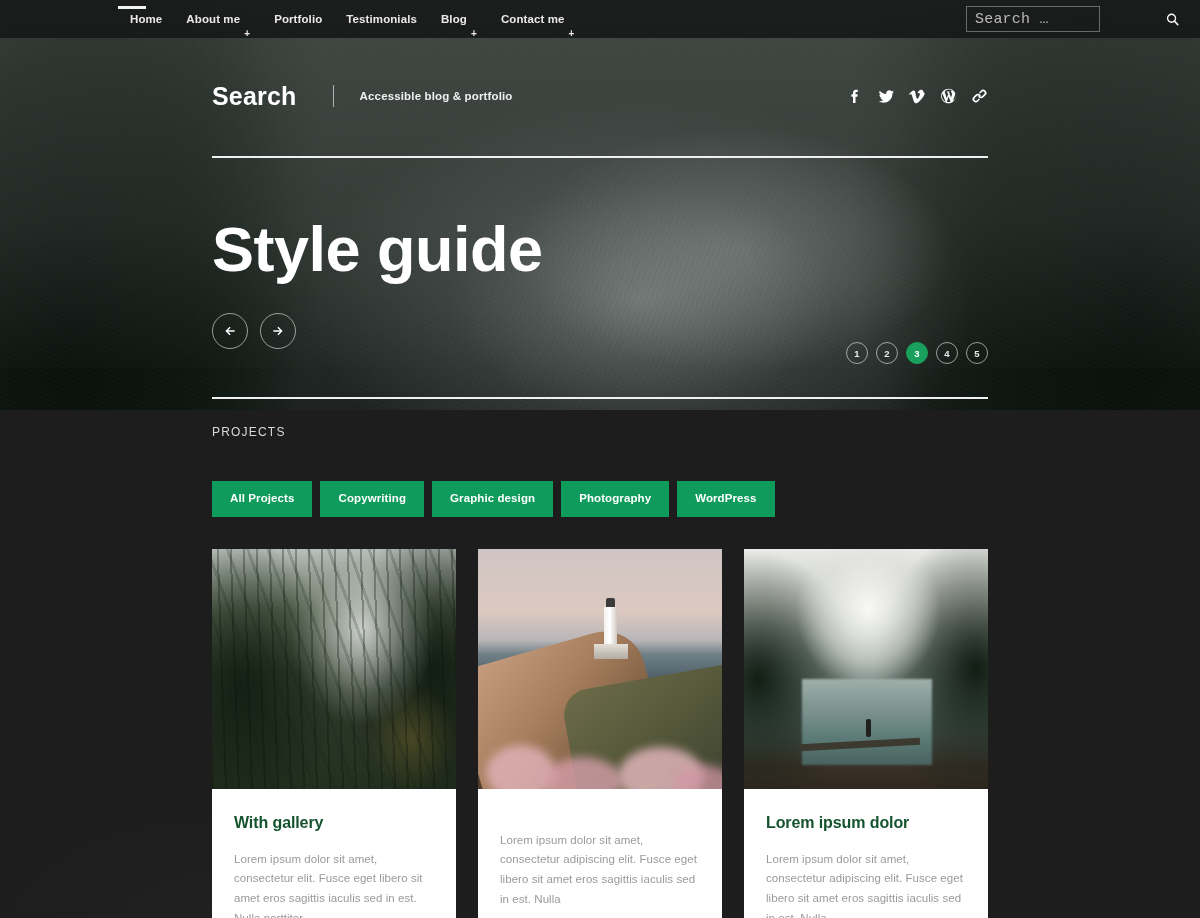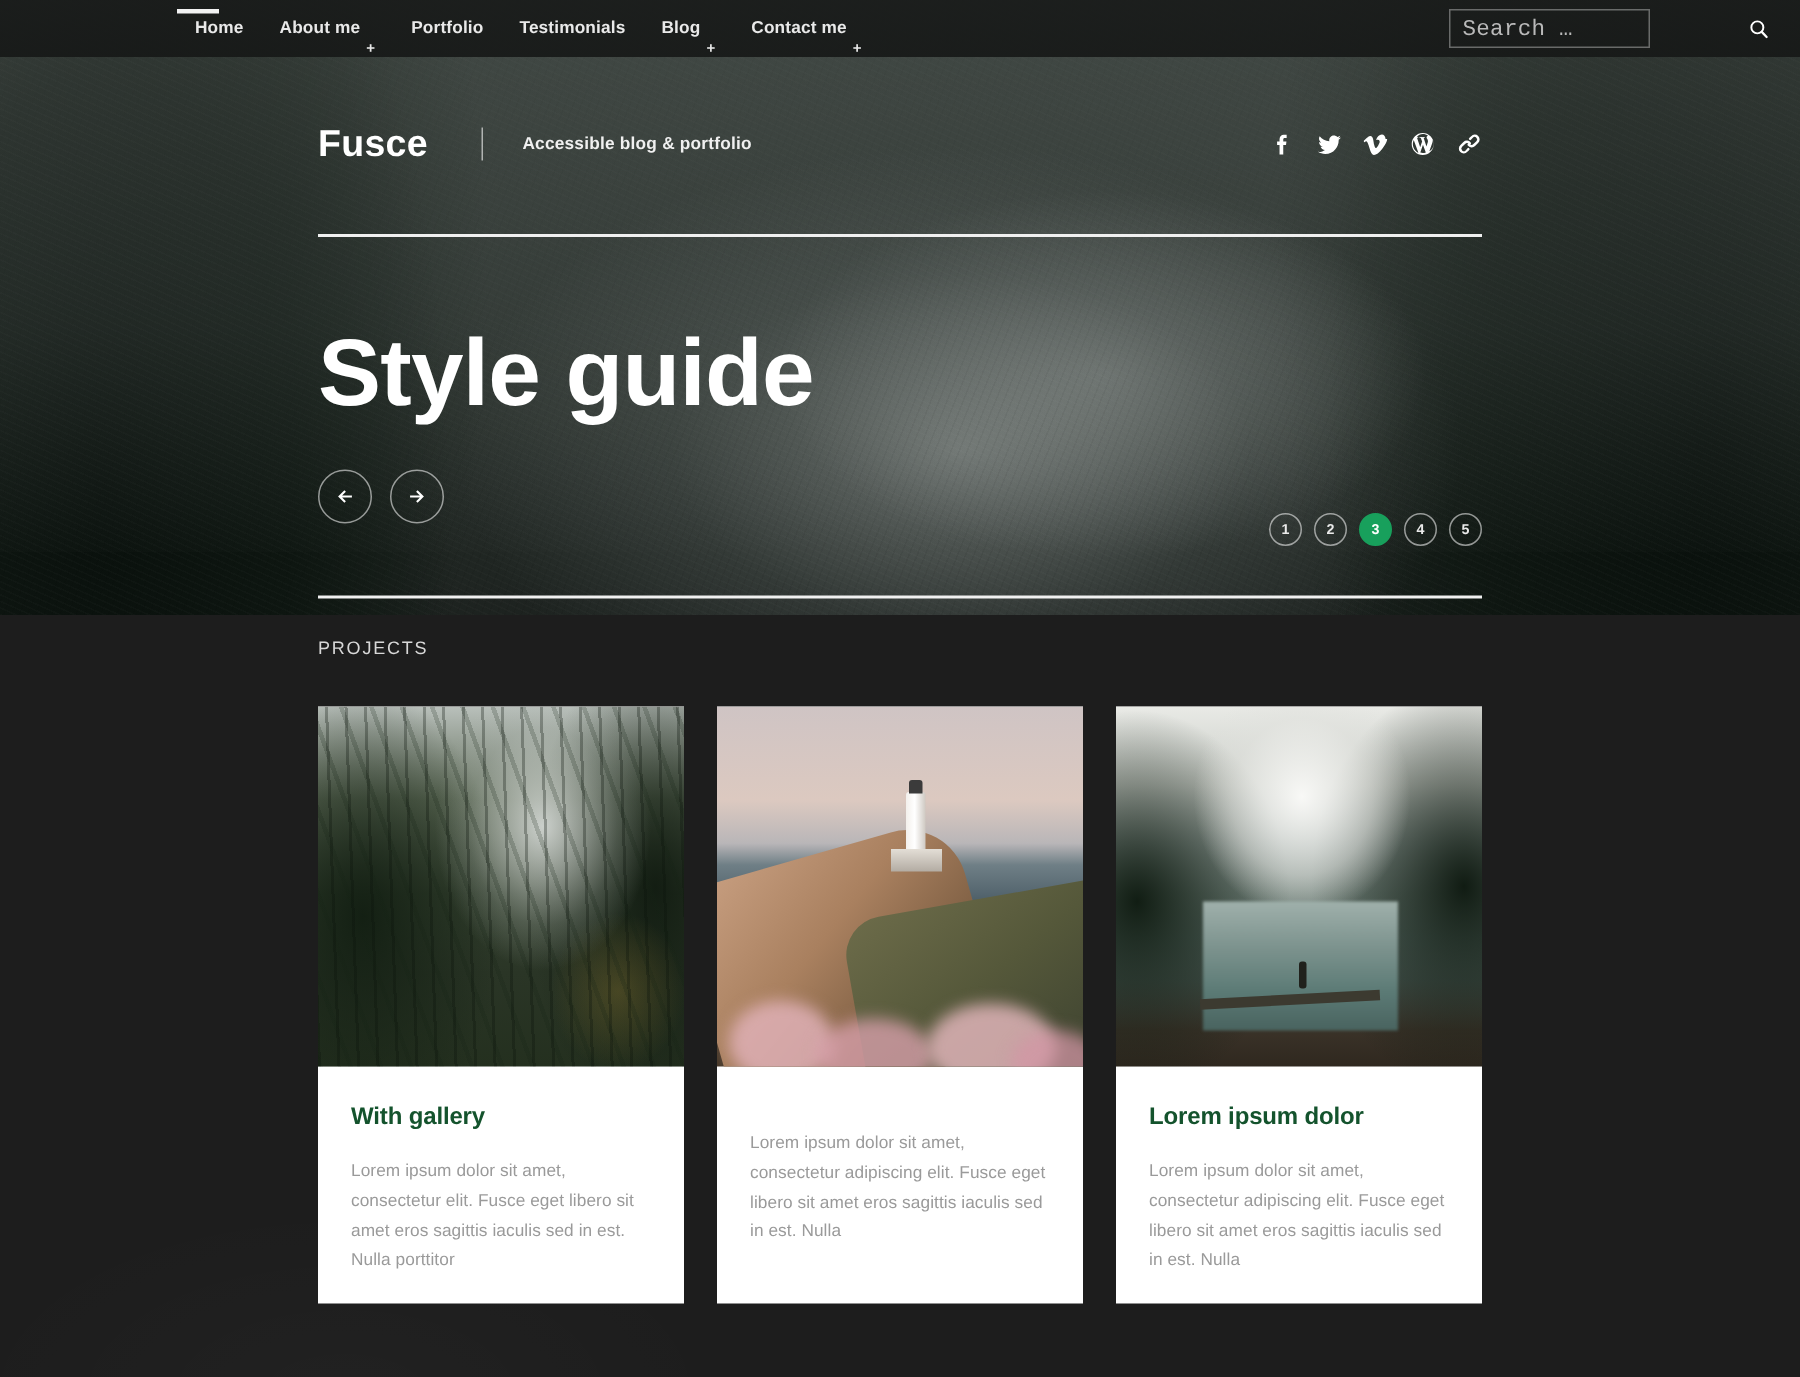--- a/index.html
+++ b/index.html
@@ -469,21 +469,21 @@
           <circle cx="10.5" cy="10" r="6.4" fill="none" stroke="#ffffff" stroke-width="2.1"></circle>
           <line x1="15.2" y1="14.8" x2="20.4" y2="20.2" stroke="#ffffff" stroke-width="2.4" stroke-linecap="round"></line>
         </svg>
       </div>
 
     </div>
   </div>
 
   <div class="site-header">
     <div class="header-row">
-      <div class="logo">Fusce</div>
+      <div class="logo">Search</div>
       <div class="logo-sep"></div>
       <div class="tagline">Accessible blog &amp; portfolio</div>
 
       <div class="social">
         <a>
           <svg viewBox="0 0 24 24">
               <path d="M15.2 3.2h-2.6c-2.5 0-4.1 1.7-4.1 4.3v2.1H6.2v3.3h2.3v8.9h3.5v-8.9h2.6l.4-3.3h-3v-1.8c0-.9.3-1.5 1.5-1.5h1.7z"></path>
             </svg>
         </a>
         <a>
@@ -543,20 +543,27 @@
 
   <div class="hr-wrap-2">
       <div class="hr"></div>
     </div>
 
   <div class="projects">
     <div class="projects-inner">
 
       <div class="section-title">PROJECTS</div>
 
+      <div class="filters">
+        <button class="filter-btn">All Projects</button>
+        <button class="filter-btn">Copywriting</button>
+        <button class="filter-btn">Graphic design</button>
+        <button class="filter-btn">Photography</button>
+        <button class="filter-btn">WordPress</button>
+      </div>
 
       <div class="cards">
 
         <div class="card">
           <div class="card-img img-forest"></div>
           <div class="card-body">
             <div class="card-title">With gallery</div>
             <div class="card-text">Lorem ipsum dolor sit amet, consectetur elit. Fusce eget libero sit amet eros sagittis iaculis sed in est. Nulla porttitor</div>
           </div>
         </div>

